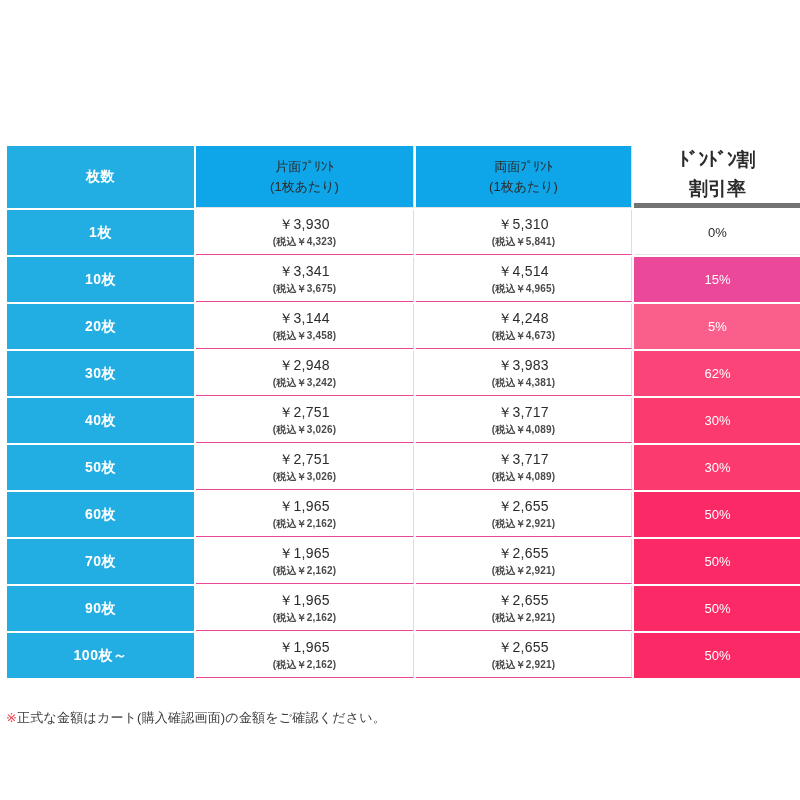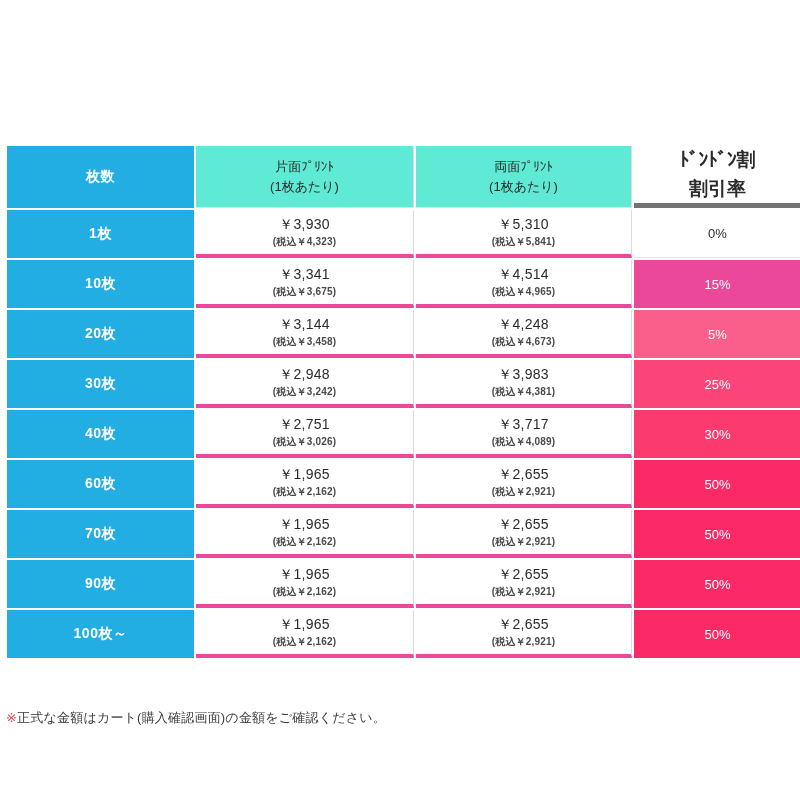--- a/index.html
+++ b/index.html
@@ -53,21 +53,21 @@
     height: 44px;
     letter-spacing: 0.5px;
   }
   .qty-head {
     height: 50px;
   }
 
   
   .price-cell {
     background: #ffffff;
-    border-bottom: 4px solid #ec4899;
+    border-bottom: 1px solid #ec4899;
     height: 44px;
     color: #333333;
     line-height: 1.35;
   }
   .price-cell.col-sep {
     border-right: 1px solid #dcdcdc;
   }
   .price-main {
     display: block;
     font-size: 14px;
@@ -78,21 +78,21 @@
     display: block;
     font-size: 10px;
     color: #4a4a4a;
     margin-top: 1px;
     letter-spacing: 0.2px;
     font-weight: bold;
   }
 
   
   .head-cell {
-    background: #5eead4;
+    background: #0ea5e9;
     border-bottom: 1px solid #e3e3e3;
     height: 50px;
     color: #2b2b2b;
     font-size: 13px;
     font-weight: normal;
     line-height: 1.5;
   }
   .head-cell.col-sep {
     border-right: 1px solid #dcdcdc;
   }
@@ -203,24 +203,36 @@
         <tr>
           <td class="qty-cell">30枚</td>
           <td class="price-cell col-sep">
             <span class="price-main">￥2,948</span>
             <span class="price-tax">(税込￥3,242)</span>
           </td>
           <td class="price-cell col-sep">
             <span class="price-main">￥3,983</span>
             <span class="price-tax">(税込￥4,381)</span>
           </td>
-          <td class="disc-cell" style="background: rgb(251, 68, 120);">25%</td>
+          <td class="disc-cell" style="background: rgb(251, 68, 120);">62%</td>
         </tr>
         <tr>
           <td class="qty-cell">40枚</td>
+          <td class="price-cell col-sep">
+            <span class="price-main">￥2,751</span>
+            <span class="price-tax">(税込￥3,026)</span>
+          </td>
+          <td class="price-cell col-sep">
+            <span class="price-main">￥3,717</span>
+            <span class="price-tax">(税込￥4,089)</span>
+          </td>
+          <td class="disc-cell" style="background: rgb(251, 58, 112);">30%</td>
+        </tr>
+        <tr>
+          <td class="qty-cell">50枚</td>
           <td class="price-cell col-sep">
             <span class="price-main">￥2,751</span>
             <span class="price-tax">(税込￥3,026)</span>
           </td>
           <td class="price-cell col-sep">
             <span class="price-main">￥3,717</span>
             <span class="price-tax">(税込￥4,089)</span>
           </td>
           <td class="disc-cell" style="background: rgb(251, 58, 112);">30%</td>
         </tr>

